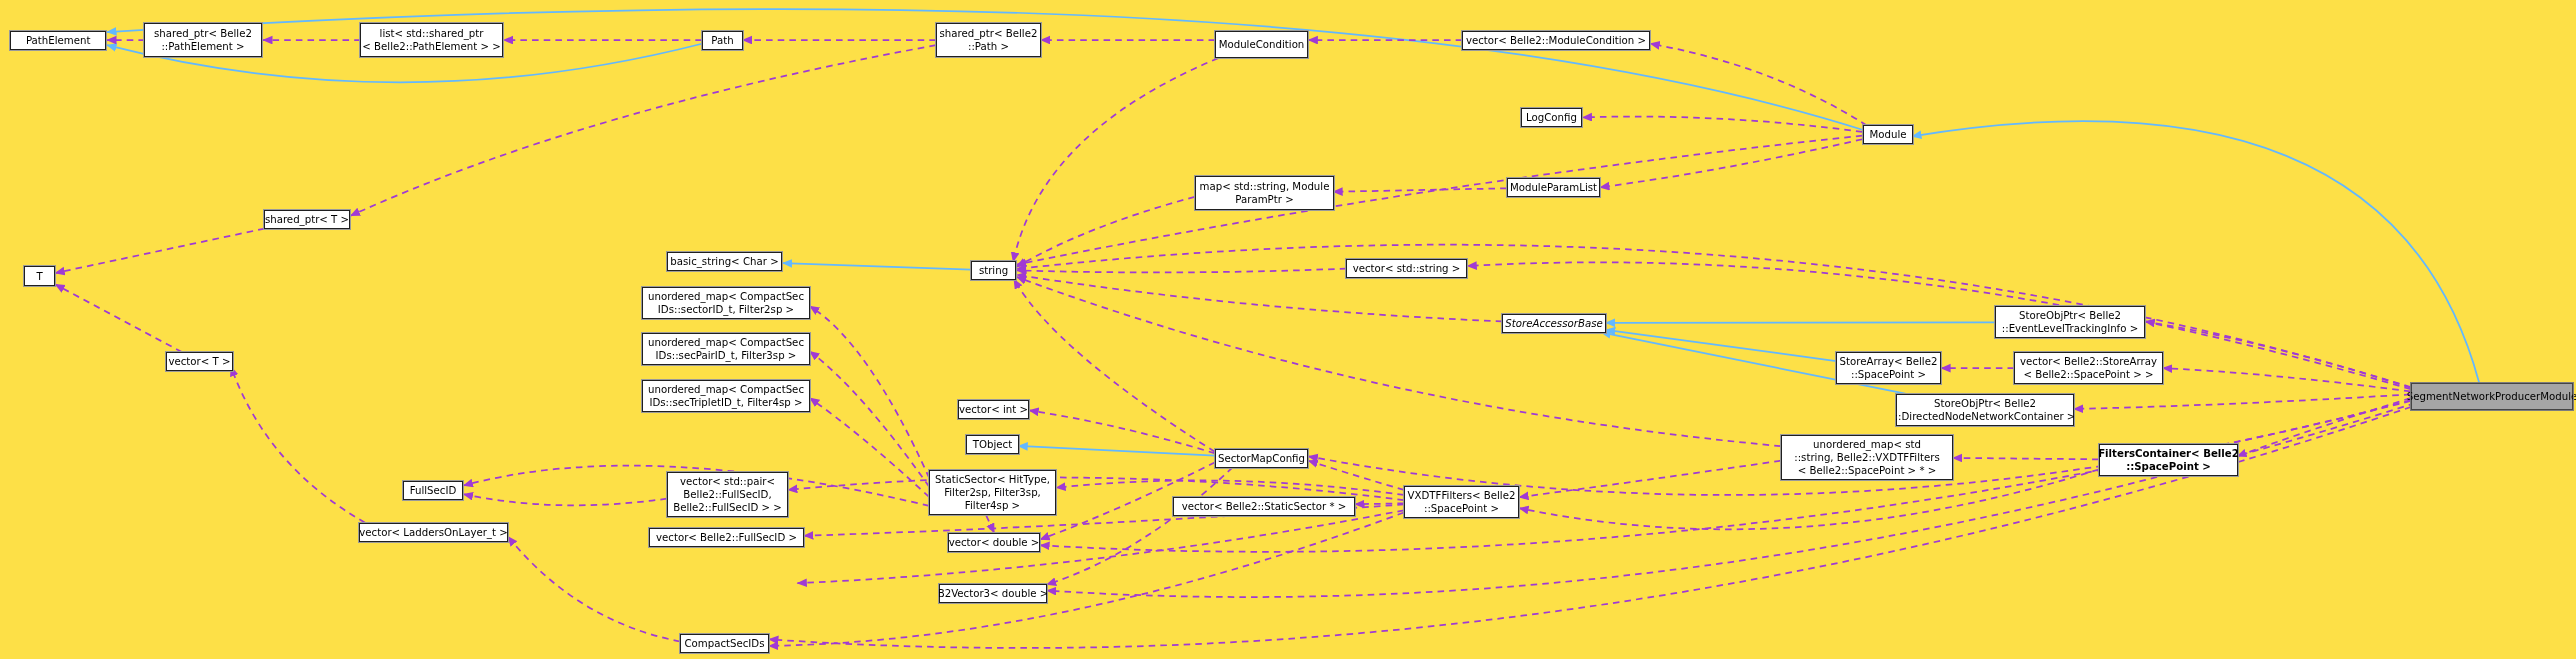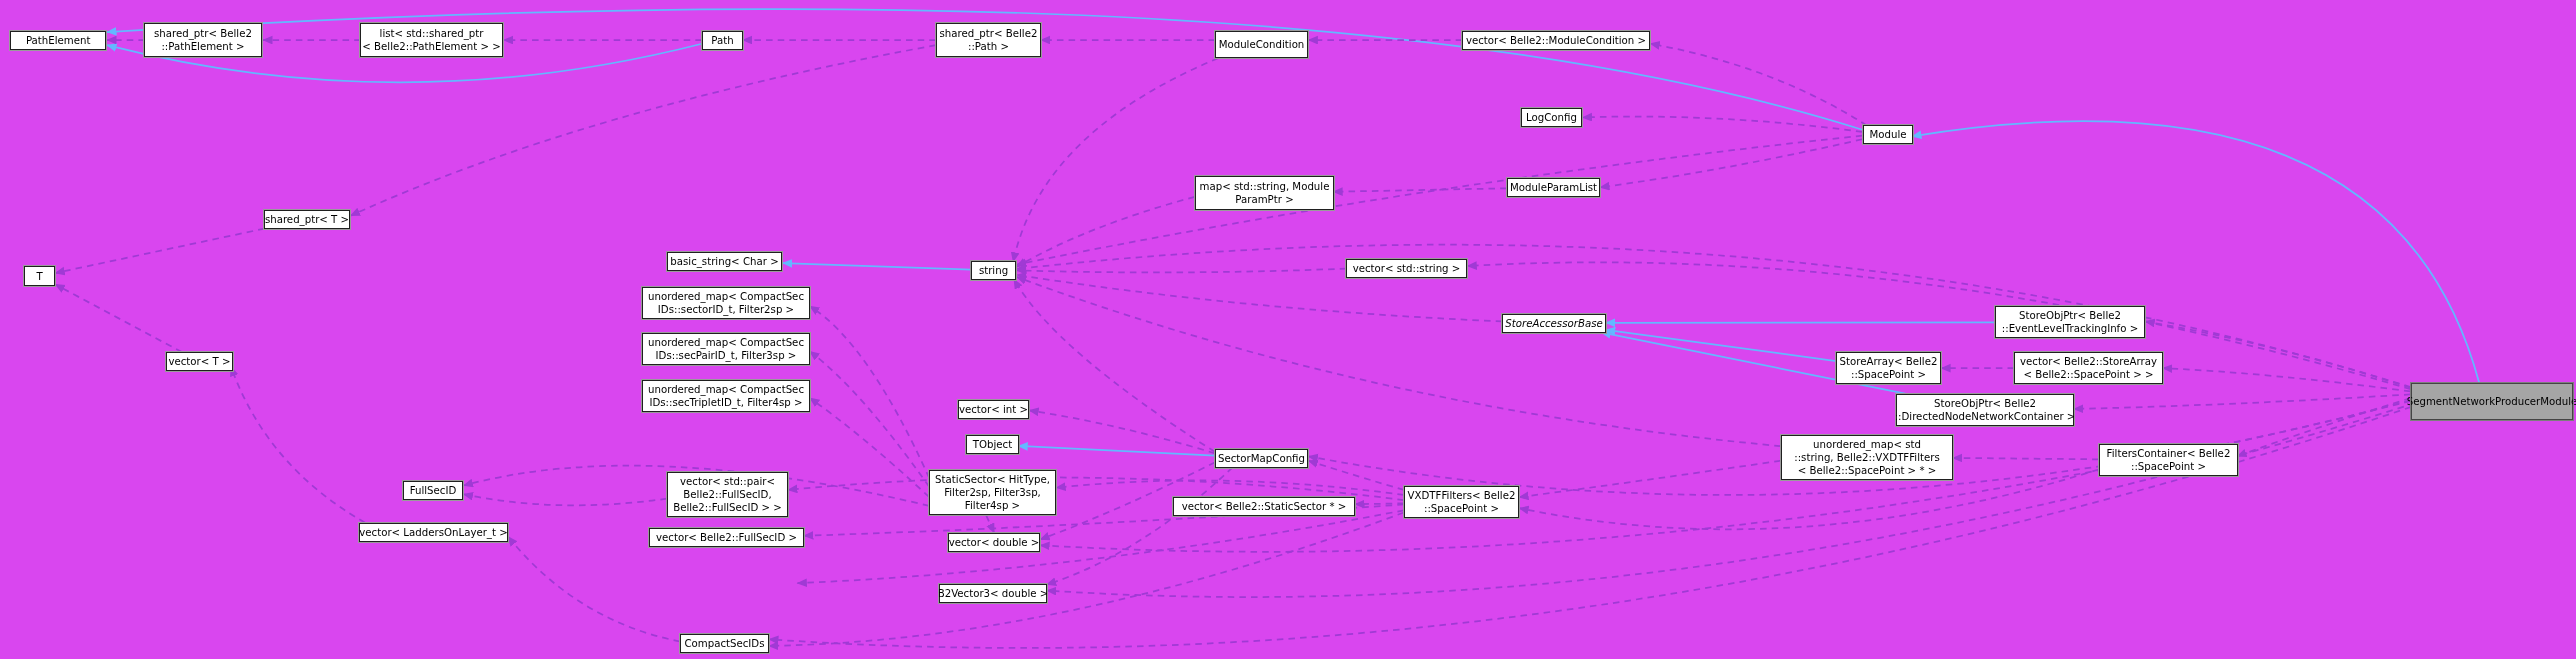--- a/index.html
+++ b/index.html
@@ -1,17 +1,17 @@
 <!DOCTYPE html>
 <html style="font-size:11.7px"><head>
 <meta charset="utf-8">
 <title>graph</title>
 <style>
   html,body{margin:0;padding:0;background:#000;}
-  .stage{position:relative;width:2576px;height:659px;background:#d946ef;overflow:hidden;
+  .stage{position:relative;width:2576px;height:659px;background:#fde047;overflow:hidden;
          font-family:"DejaVu Sans","Liberation Sans",sans-serif;}
   svg.edges{position:absolute;left:0;top:0;width:2576px;height:659px;z-index:1;}
   .node{position:absolute;display:flex;align-items:center;justify-content:center;
         text-align:center;background:#fff;color:#000;border:0.7px solid #1f1f1f;
         outline:1.5px solid #9a9a9a;font-size:10.2px;line-height:13px;white-space:pre;
         box-sizing:border-box;z-index:2;}
   .node.main{background:#a5a5a5;border-color:#444;outline-color:#7d7d7d;}
   path.e-u{fill:none;stroke:#a03ad4;stroke-width:2.4;stroke-dasharray:9 7;}
   path.e-i{fill:none;stroke:#63b8ff;stroke-width:2.4;}
 </style>
@@ -120,28 +120,28 @@
     <div class="node" style="left: 1502px; top: 314px; width: 104px; height: 19px; font-style: italic;">StoreAccessorBase</div>
     <div class="node" style="left: 1995px; top: 306px; width: 150px; height: 32px;">StoreObjPtr&lt; Belle2
 ::EventLevelTrackingInfo &gt;</div>
     <div class="node" style="left: 166px; top: 352px; width: 67px; height: 19px;">vector&lt; T &gt;</div>
     <div class="node" style="left: 1836px; top: 352px; width: 105px; height: 32px;">StoreArray&lt; Belle2
 ::SpacePoint &gt;</div>
     <div class="node" style="left: 2014px; top: 352px; width: 149px; height: 32px;">vector&lt; Belle2::StoreArray
 &lt; Belle2::SpacePoint &gt; &gt;</div>
     <div class="node" style="left: 1896px; top: 394px; width: 178px; height: 32px;">StoreObjPtr&lt; Belle2
 ::DirectedNodeNetworkContainer &gt;</div>
-    <div class="node main" style="left: 2411px; top: 383px; width: 162px; height: 37px;">SegmentNetworkProducerModule</div>
+    <div class="node main" style="left: 2411px; top: 383px; width: 162px; height: 27px;">SegmentNetworkProducerModule</div>
     <div class="node" style="left: 958px; top: 400px; width: 71px; height: 19px;">vector&lt; int &gt;</div>
     <div class="node" style="left: 966px; top: 435px; width: 53px; height: 19px;">TObject</div>
     <div class="node" style="left: 1215px; top: 449px; width: 93px; height: 19px;">SectorMapConfig</div>
     <div class="node" style="left: 1781px; top: 435px; width: 172px; height: 45px;">unordered_map&lt; std
 ::string, Belle2::VXDTFFilters
 &lt; Belle2::SpacePoint &gt; * &gt;</div>
-    <div class="node" style="left: 2099px; top: 444px; width: 139px; height: 32px;">FiltersContainer&lt; Belle2
+    <div class="node" style="left: 2099px; top: 444px; width: 139px; height: 32px; font-weight: bold;">FiltersContainer&lt; Belle2
 ::SpacePoint &gt;</div>
     <div class="node" style="left: 929px; top: 470px; width: 127px; height: 45px;">StaticSector&lt; HitType,
 Filter2sp, Filter3sp,
 Filter4sp &gt;</div>
     <div class="node" style="left: 403px; top: 481px; width: 60px; height: 19px;">FullSecID</div>
     <div class="node" style="left: 667px; top: 472px; width: 121px; height: 45px;">vector&lt; std::pair&lt;
 Belle2::FullSecID,
 Belle2::FullSecID &gt; &gt;</div>
     <div class="node" style="left: 1173px; top: 497px; width: 182px; height: 19px;">vector&lt; Belle2::StaticSector * &gt;</div>
     <div class="node" style="left: 1404px; top: 486px; width: 115px; height: 32px;">VXDTFFilters&lt; Belle2

